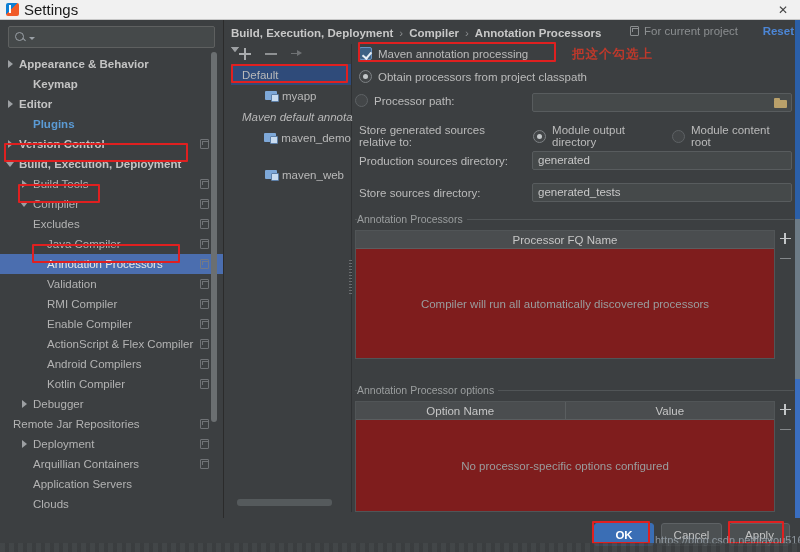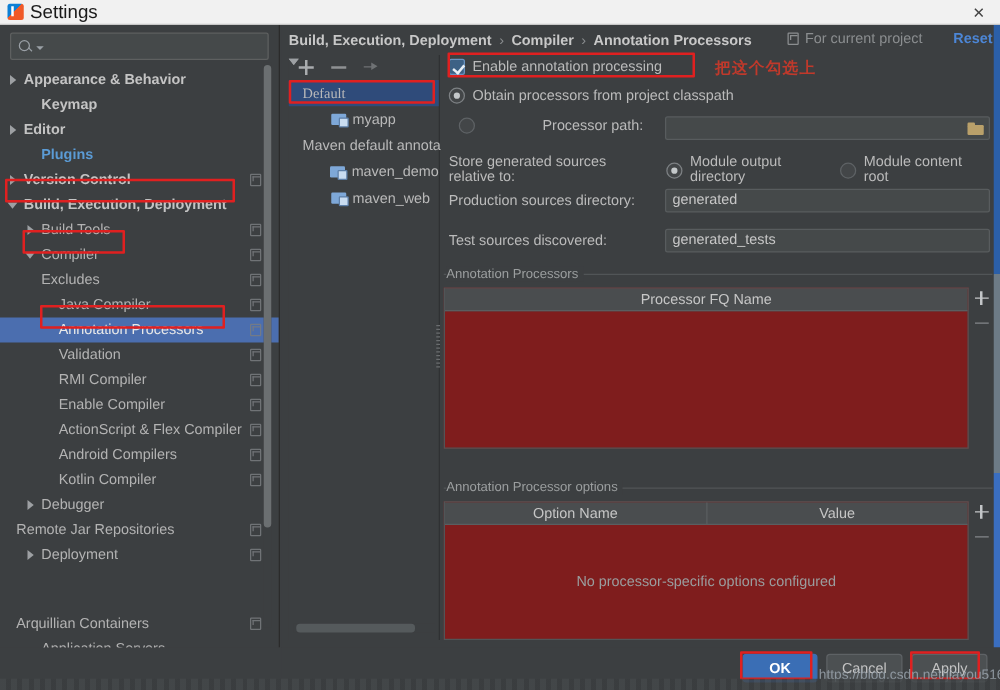--- a/index.html
+++ b/index.html
@@ -194,21 +194,21 @@
     position:relative; flex:0 0 auto; margin-right:6px; background:#434648;
   }
   .rad.on:after {
     content:""; position:absolute; left:3px; top:3px; width:5px; height:5px;
     border-radius:50%; background:#c4c8ca;
   }
   .rad.light { border-color:#5e6265; }
   .lbl-txt { color:#bbbbbb; font-size:11.5px; }
 
   .opt1 { position:absolute; left:4px; top:26px; }
-  .opt2 { position:absolute; left:12px; top:50px;gap:48px; }
+  .opt2 { position:absolute; left:0; top:50px; }
   .path-field {
     position:absolute; left:177px; top:49px; width:260px; height:19px;
     background:#45494a; border:1px solid #585c5e; border-radius:2px;
   }
   .folder-ico {
     position:absolute; right:4px; top:4px; width:13px; height:10px;
   }
   .folder-ico:before{
     content:""; position:absolute; left:0; top:2px; width:13px; height:8px;
     background:#b9a06a; border-radius:1px;
@@ -397,21 +397,21 @@
         <div class="trow" style="">
           <span class="arrow"></span>
           <span class="lbl">Remote Jar Repositories</span>
           <span class="mod"></span>
         </div>
         <div class="trow" style="padding-left: 20px;">
           <span class="arrow right"></span>
           <span class="lbl">Deployment</span>
           <span class="mod"></span>
         </div>
-        <div class="trow" style=" margin-top: 35px;">
+        <div class="trow" style="padding-left: 20px;">
           <span class="arrow"></span>
           <span class="lbl">Arquillian Containers</span>
           <span class="mod"></span>
         </div>
         <div class="trow" style="padding-left: 20px;">
           <span class="arrow"></span>
           <span class="lbl">Application Servers</span>
         </div>
         <div class="trow" style="padding-left: 20px;">
           <span class="arrow"></span>
@@ -447,39 +447,39 @@
     </div>
     <div class="reset-link">Reset</div>
 
     <div class="mid-panel">
       <div class="mid-toolbar">
         <span class="tb-btn tb-plus"></span>
         <span class="tb-btn tb-minus"></span>
         <span class="tb-btn tb-arrow"></span>
       </div>
       <div id="profile-tree">
-          <div class="mrow sel" style="padding-left: 2px; font-family: Liberation Serif, serif;">
+          <div class="mrow sel" style="padding-left: 2px;">
             <span class="arrow down" style="margin-right: 5px;"></span>
             <span class="mlabel">Default</span>
           </div>
           <div class="mrow" style="padding-left: 18px;">
             <span style="display: inline-block; width: 16px;"></span>
             <span class="mod-ico"></span>
             <span class="mlabel">myapp</span>
           </div>
-          <div class="mrow" style="padding-left: 2px;">
+          <div class="mrow" style="padding-left: 2px; font-style: italic;">
             <span class="arrow down" style="margin-right: 5px;"></span>
             <span class="mlabel">Maven default annota</span>
           </div>
           <div class="mrow" style="padding-left: 18px;">
             <span style="display: inline-block; width: 16px;"></span>
             <span class="mod-ico"></span>
             <span class="mlabel">maven_demo</span>
           </div>
-          <div class="mrow" style="padding-left: 18px;">
+          <div class="mrow" style="padding-left: 18px; margin-top: 16px;">
             <span style="display: inline-block; width: 16px;"></span>
             <span class="mod-ico"></span>
             <span class="mlabel">maven_web</span>
           </div>
         </div>
       <div class="mid-hscroll-track"></div>
       <div class="mid-hscroll"></div>
     </div>
     <div class="mid-gripper">
       <i></i>
@@ -493,21 +493,21 @@
         <i></i>
         <i></i>
         <i></i>
         <i></i>
     </div>
 
     <div class="form">
 
       <div class="row chk-row">
         <span class="chkbox"></span>
-        <span class="lbl-txt">Enable annotation processing</span>
+        <span class="lbl-txt">Maven annotation processing</span>
       </div>
 
       <div class="row opt1">
         <span class="rad on"></span>
         <span class="lbl-txt">Obtain processors from project classpath</span>
       </div>
 
       <div class="row opt2">
         <span class="rad light"></span>
         <span class="lbl-txt">Processor path:</span>
@@ -524,30 +524,31 @@
         </span>
         <span class="ropt">
           <span class="rad light"></span>
           <span class="lbl-txt">Module content root</span>
         </span>
       </div>
 
       <div class="fld-label" style="left:4px; top:111px;">Production sources directory:</div>
       <div class="in-field" style="left:177px; top:107px; width:260px;">generated</div>
 
-      <div class="fld-label" style="left:4px; top:143px;">Test sources discovered:</div>
+      <div class="fld-label" style="left:4px; top:143px;">Store sources directory:</div>
       <div class="in-field" style="left:177px; top:139px; width:260px;">generated_tests</div>
 
       <div class="section-line" style="left:0px; top:175px; width:439px;"></div>
       <div class="section-title" style="left:2px; top:169px;">Annotation Processors</div>
 
       <div class="tbl" style="left:0px; top:186px; width:420px; height:129px;">
         <div class="tbl-head">
           <div class="c" style="flex:1;">Processor FQ Name</div>
         </div>
+        <div class="tbl-empty" style="height:110px;">Compiler will run all automatically discovered processors</div>
       </div>
       <div class="tbl-side" style="left:421px; top:186px; height:56px;">
         <span class="side-plus"></span>
         <span class="side-minus"></span>
       </div>
 
       <div class="section-line" style="left:0px; top:346px; width:439px;"></div>
       <div class="section-title" style="left:2px; top:340px;">Annotation Processor options</div>
 
       <div class="tbl" style="left:0px; top:357px; width:420px; height:111px;">

